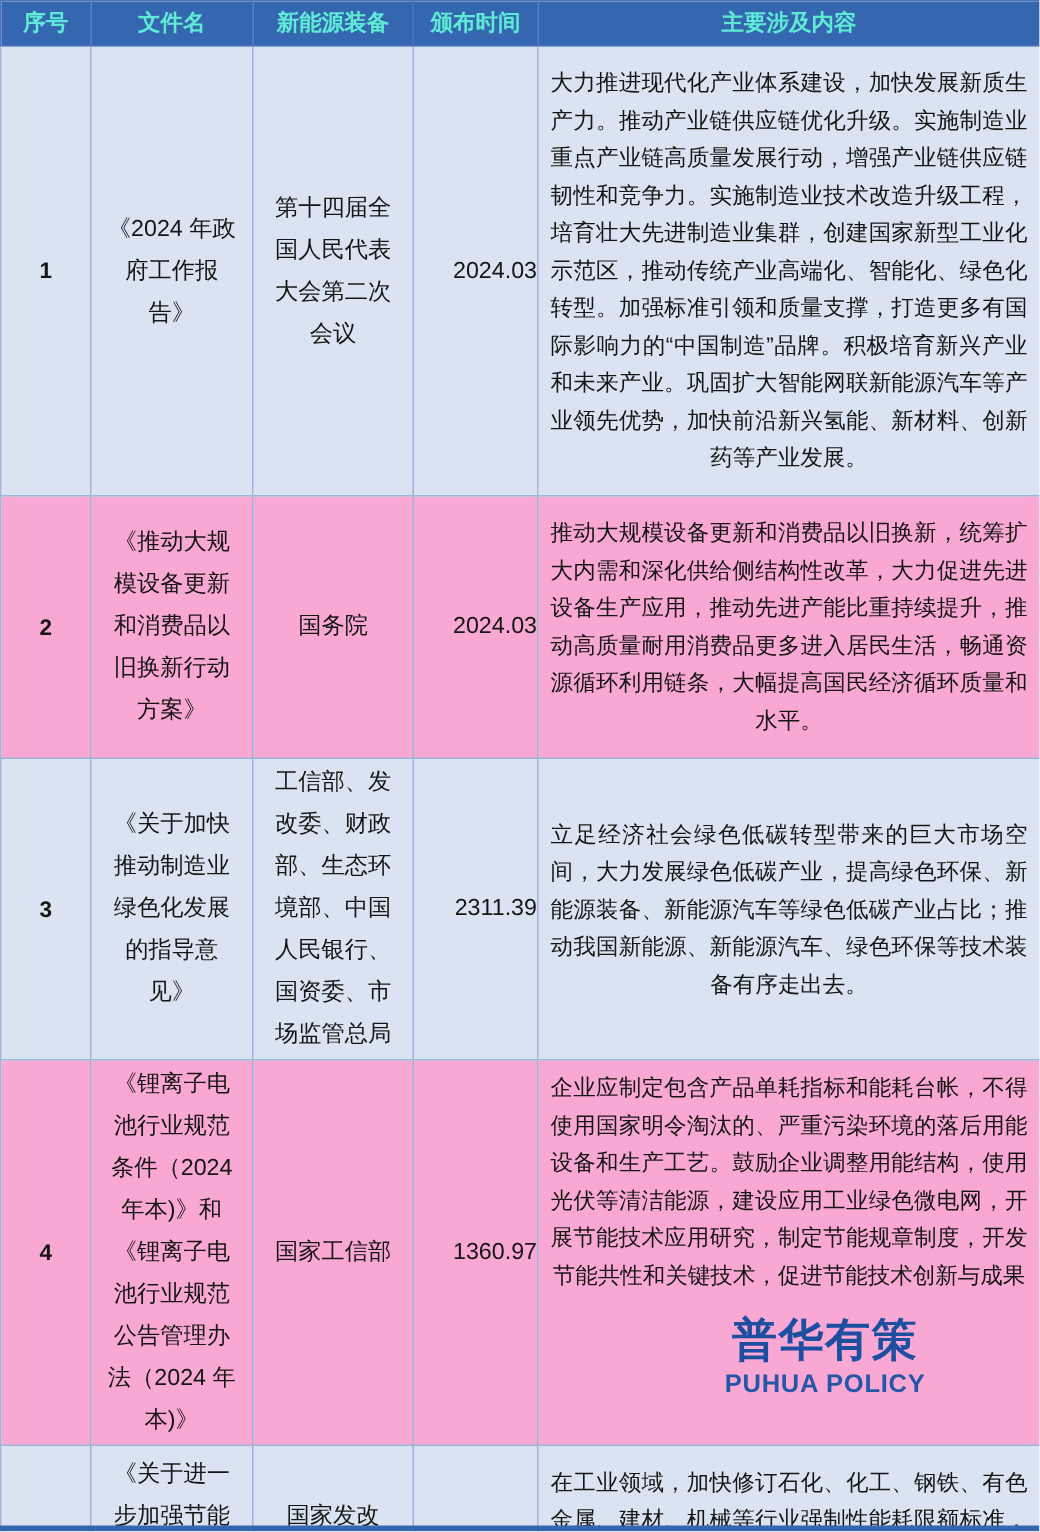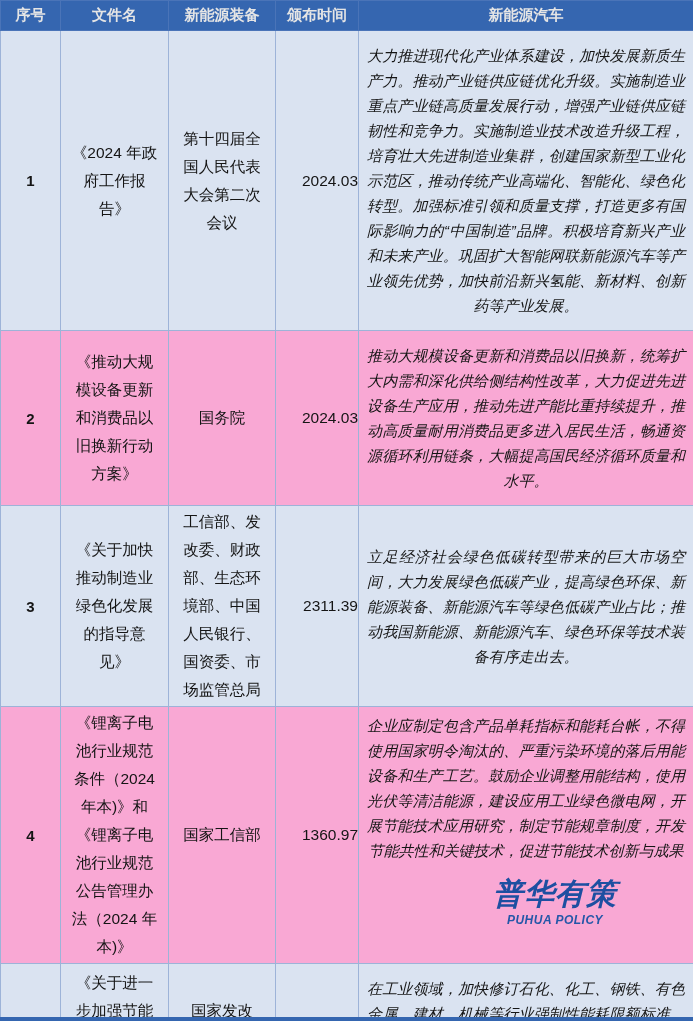--- a/index.html
+++ b/index.html
@@ -21,21 +21,21 @@
   }
 
   col.c-no   { width: 60px; }
   col.c-file { width: 108px; }
   col.c-org  { width: 107px; }
   col.c-date { width: 83px; }
   col.c-content { width: 335px; }
 
   th {
     background: #3566B0;
-    color: #e5e5e5;
+    color: #5eead4;
     font-weight: 700;
     font-size: 15px;
     height: 30px;
     text-align: center;
     vertical-align: middle;
     border: 1px solid #4a74b8;
   }
 
   td {
     border: 1px solid #9DB3D8;
@@ -63,21 +63,20 @@
   td.cell-date {
     text-align: right;
     font-size: 15.5px;
   }
 
   td.cell-content {
     padding: 12px 8px;
     line-height: 25px;
     text-align: justify;
     text-align-last: center;
-    font-style: italic;
   }
 
   tr.row-4 td.cell-content {
     vertical-align: top;
     padding-top: 6px;
   }
 
   .row-h1 { height: 287px; }
   .row-h2 { height: 149px; }
   .row-h3 { height: 186px; }
@@ -96,21 +95,21 @@
   }
   .watermark .cn {
     font-size: 30px;
     font-weight: 800;
     color: #1D4FA1;
     letter-spacing: 1px;
     white-space: nowrap;
   }
   .watermark .en {
     margin-top: 5px;
-    font-size: 12px;
+    font-size: 17px;
     font-weight: 700;
     color: #2457A8;
     letter-spacing: 0.5px;
     white-space: nowrap;
   }
 
   .bottom-strip {
     position: absolute;
     left: 0;
     bottom: 0;
@@ -131,21 +130,21 @@
         <col class="c-org">
         <col class="c-date">
         <col class="c-content">
     </colgroup>
     <thead>
       <tr>
         <th>序号</th>
         <th>文件名</th>
         <th>新能源装备</th>
         <th>颁布时间</th>
-        <th>新能源汽车</th>
+        <th>主要涉及内容</th>
       </tr>
     </thead>
     <tbody>
       <tr class="alt row-h1">
         <td class="cell-no">1</td>
         <td class="cell-file">《2024 年政府工作报告》</td>
         <td class="cell-org">第十四届全国人民代表大会第二次会议</td>
         <td class="cell-date">2024.03</td>
         <td class="cell-content">大力推进现代化产业体系建设，加快发展新质生产力。推动产业链供应链优化升级。实施制造业重点产业链高质量发展行动，增强产业链供应链韧性和竞争力。实施制造业技术改造升级工程，培育壮大先进制造业集群，创建国家新型工业化示范区，推动传统产业高端化、智能化、绿色化转型。加强标准引领和质量支撑，打造更多有国际影响力的“中国制造”品牌。积极培育新兴产业和未来产业。巩固扩大智能网联新能源汽车等产业领先优势，加快前沿新兴氢能、新材料、创新药等产业发展。</td>
       </tr>

